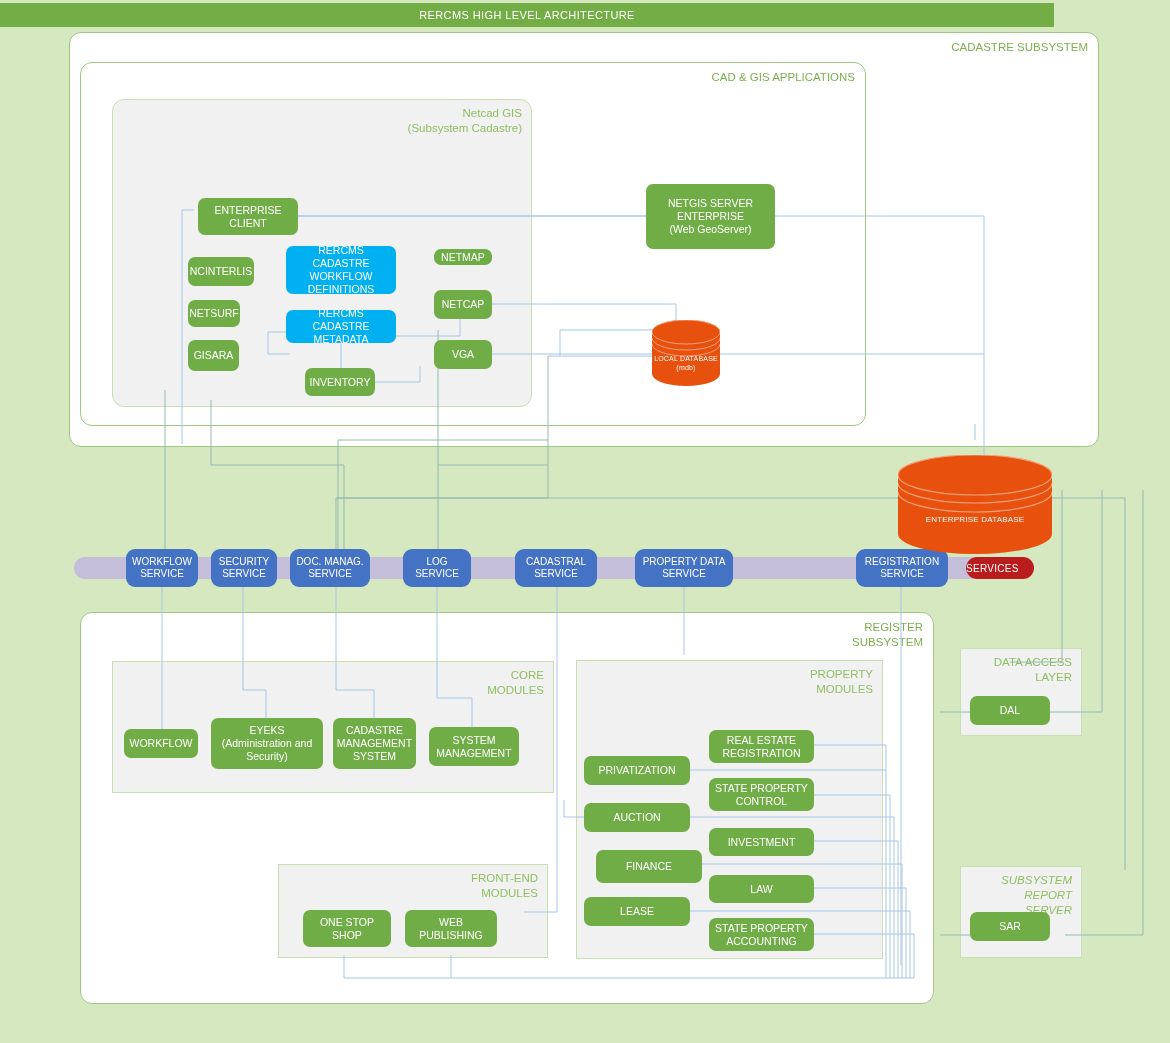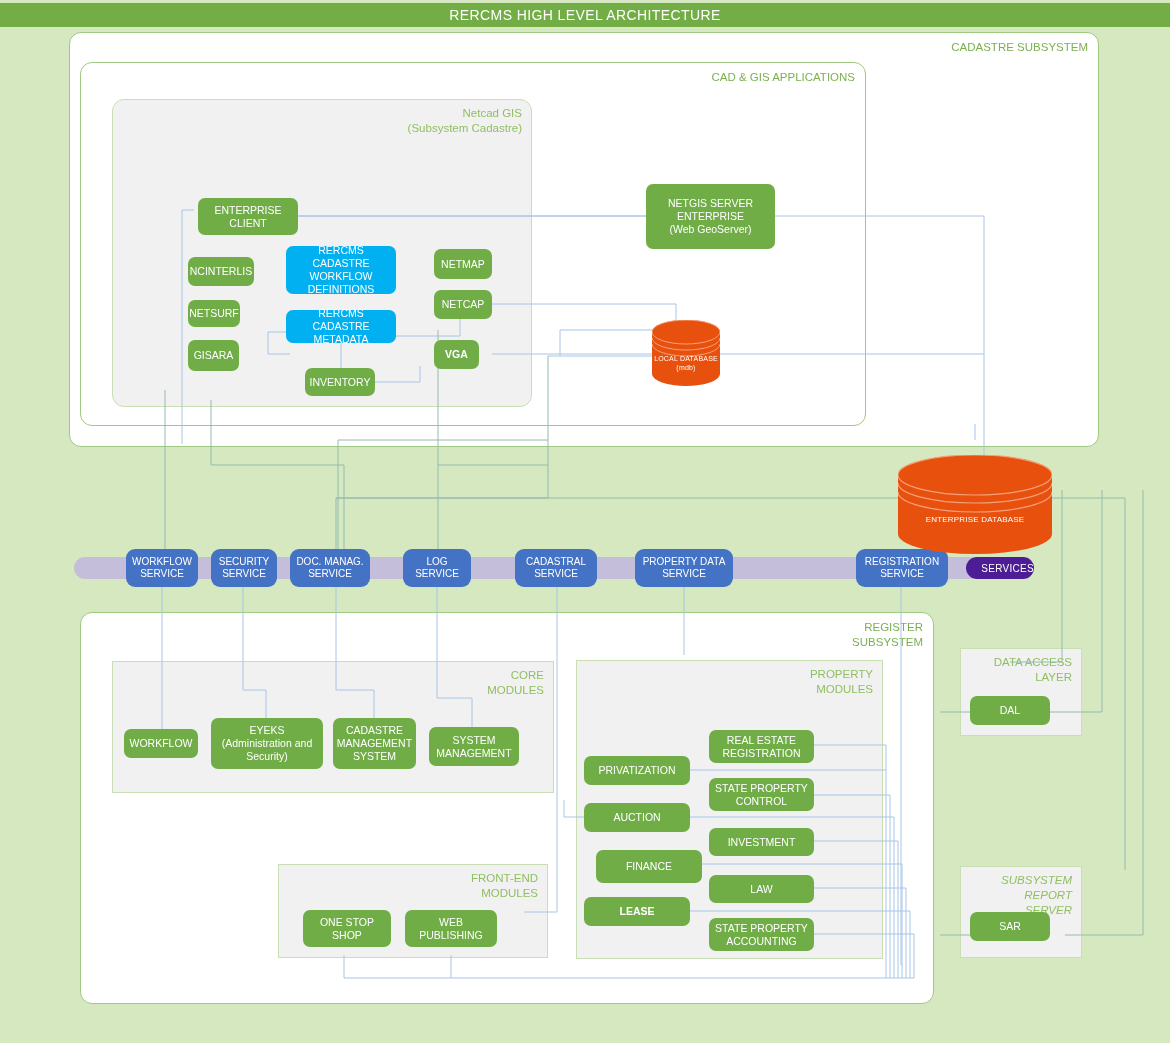--- a/index.html
+++ b/index.html
@@ -6,23 +6,23 @@
   body{
     width:1170px;height:1043px;
     background:#d5e8c0;
     font-family:"Liberation Sans","DejaVu Sans",sans-serif;
     position:relative;overflow:hidden;
   }
   #stage{position:absolute;left:0;top:0;width:1170px;height:1043px;}
 
   
   .title-bar{
-    position:absolute;left:0;top:3px;width:1170px;height:24px;
+    position:absolute;left:0;top:3px;width:1054px;height:24px;
     background:#72ad46;color:#ffffff;
-    font-size:14px;letter-spacing:.4px;
+    font-size:11px;letter-spacing:.4px;
     display:flex;align-items:center;justify-content:center;
   }
 
   
   .panel{position:absolute;background:#ffffff;border:1px solid #9fc880;border-radius:12px;}
   .panel-label{
     position:absolute;right:10px;top:7px;color:#7cb04f;font-size:11.5px;
     text-align:right;line-height:15px;white-space:pre-line;
   }
 
@@ -43,22 +43,22 @@
   }
   .node.green{background:#70ad47;}
   .node.cyan{background:#00b0f0;}
   .node.blue{background:#4472c4;border-radius:9px;font-size:10px;line-height:12px;}
 
   
   .spine{
     position:absolute;background:#c5bedb;border-radius:11px;height:22px;z-index:2;
   }
   .spine-cap{
-    position:absolute;background:#4c1d95;border-radius:11px;height:22px;z-index:2;
-    display:flex;align-items:center;justify-content:flex-end;
+    position:absolute;background:#b91c1c;border-radius:11px;height:22px;z-index:2;
+    display:flex;align-items:center;justify-content:flex-start;
     color:#ffffff;font-size:10px;letter-spacing:.3px;
   }
 
   
   .cyl{position:absolute;z-index:7;}
   .cyl svg{display:block;}
   .cyl .cyl-label{
     position:absolute;left:0;width:100%;text-align:center;color:#ffffff;
     font-size:7px;line-height:9px;white-space:pre-line;letter-spacing:.2px;
   }
@@ -197,23 +197,23 @@
   <div class="node green" style="left:188px;top:300px;width:52px;height:27px;">NETSURF</div>
   <div class="node green" style="left:188px;top:340px;width:51px;height:31px;">GISARA</div>
 
   <div class="node cyan" style="left:286px;top:246px;width:110px;height:48px;">RERCMS CADASTRE
 WORKFLOW
 DEFINITIONS</div>
   <div class="node cyan" style="left:286px;top:310px;width:110px;height:33px;">RERCMS CADASTRE
 METADATA</div>
   <div class="node green" style="left:305px;top:368px;width:70px;height:28px;">INVENTORY</div>
 
-  <div class="node green" style="left:434px;top:249px;width:58px;height:30px;">NETMAP</div>
+  <div class="node green" style="left:434px;top:249px;width:58px;height:16px;">NETMAP</div>
   <div class="node green" style="left:434px;top:290px;width:58px;height:29px;">NETCAP</div>
-  <div class="node green" style="left:434px;top:340px;width:45px;height:29px;font-weight:bold;">VGA</div>
+  <div class="node green" style="left:434px;top:340px;width:58px;height:29px;">VGA</div>
 
   <div class="node green" style="left:646px;top:184px;width:129px;height:65px;">NETGIS SERVER
 ENTERPRISE
 (Web GeoServer)</div>
 
   <div class="cyl" style="left:652px;top:320px;width:68px;height:66px;">
     <svg width="68" height="66" viewBox="0 0 68 66">
       <path d="M0 12 a34 12 0 0 1 68 0 V54 a34 12 0 0 1 -68 0 Z" fill="#e8500e"></path>
       <ellipse cx="34" cy="12" rx="34" ry="12" fill="#e8500e" stroke="#f6a07a" stroke-width="1"></ellipse>
       <path d="M0 18 a34 12 0 0 0 68 0" fill="none" stroke="#f6a07a" stroke-width="1"></path>
@@ -272,21 +272,21 @@
   <div class="node green" style="left:429px;top:727px;width:90px;height:39px;">SYSTEM
 MANAGEMENT</div>
 
   <div class="grp-sq" style="left:576px;top:660px;width:305px;height:297px;">
     <div class="grp-label">PROPERTY
 MODULES</div>
   </div>
   <div class="node green" style="left:584px;top:756px;width:106px;height:29px;">PRIVATIZATION</div>
   <div class="node green" style="left:584px;top:803px;width:106px;height:29px;">AUCTION</div>
   <div class="node green" style="left:596px;top:850px;width:106px;height:33px;">FINANCE</div>
-  <div class="node green" style="left:584px;top:897px;width:106px;height:29px;font-weight:bold;">LEASE</div>
+  <div class="node green" style="left:584px;top:897px;width:106px;height:29px;">LEASE</div>
 
   <div class="node green" style="left:709px;top:730px;width:105px;height:33px;">REAL ESTATE
 REGISTRATION</div>
   <div class="node green" style="left:709px;top:778px;width:105px;height:33px;">STATE PROPERTY
 CONTROL</div>
   <div class="node green" style="left:709px;top:828px;width:105px;height:28px;">INVESTMENT</div>
   <div class="node green" style="left:709px;top:875px;width:105px;height:28px;">LAW</div>
   <div class="node green" style="left:709px;top:918px;width:105px;height:33px;">STATE PROPERTY
 ACCOUNTING</div>
 

